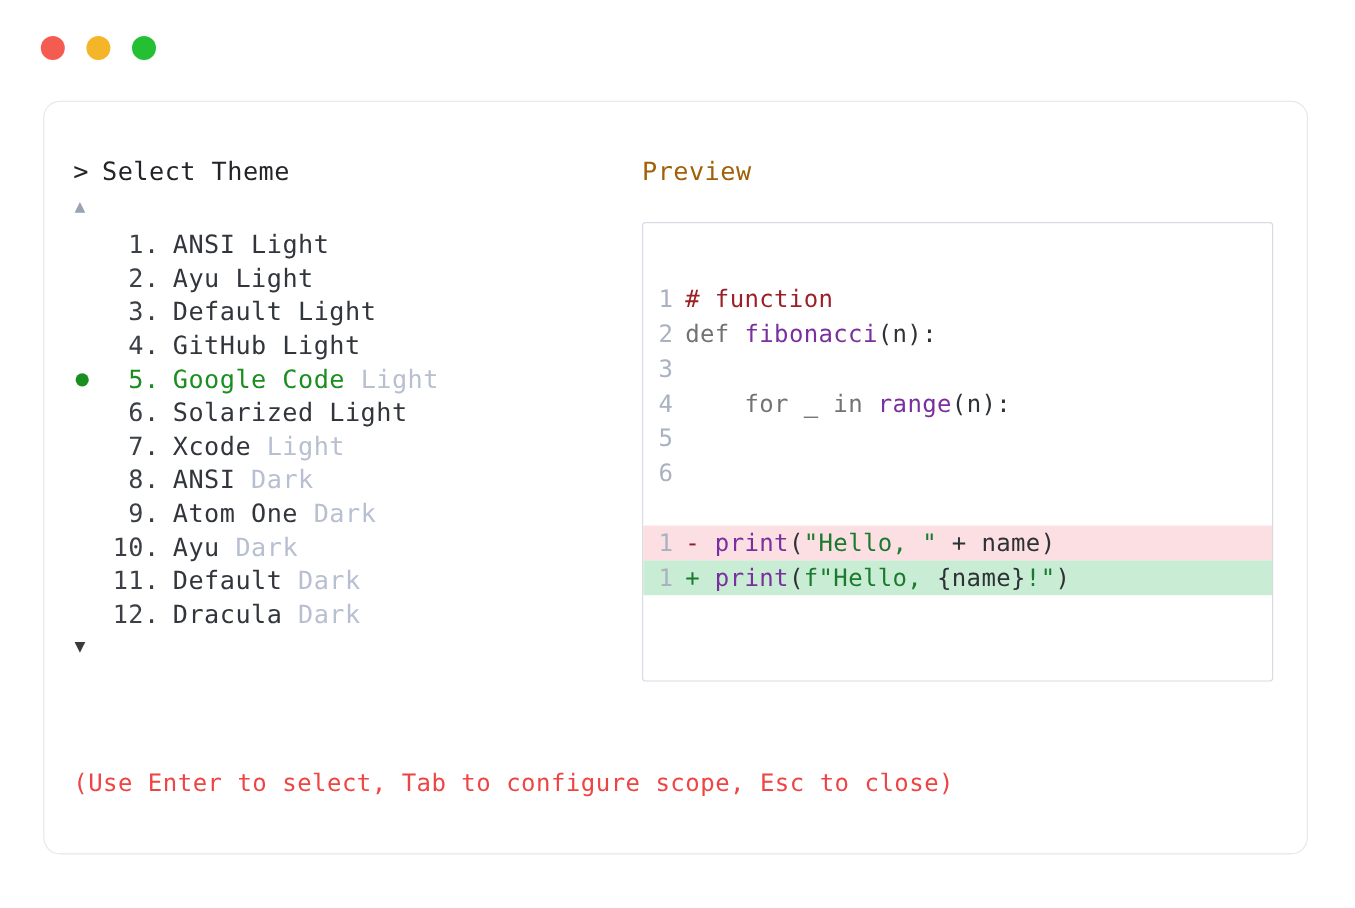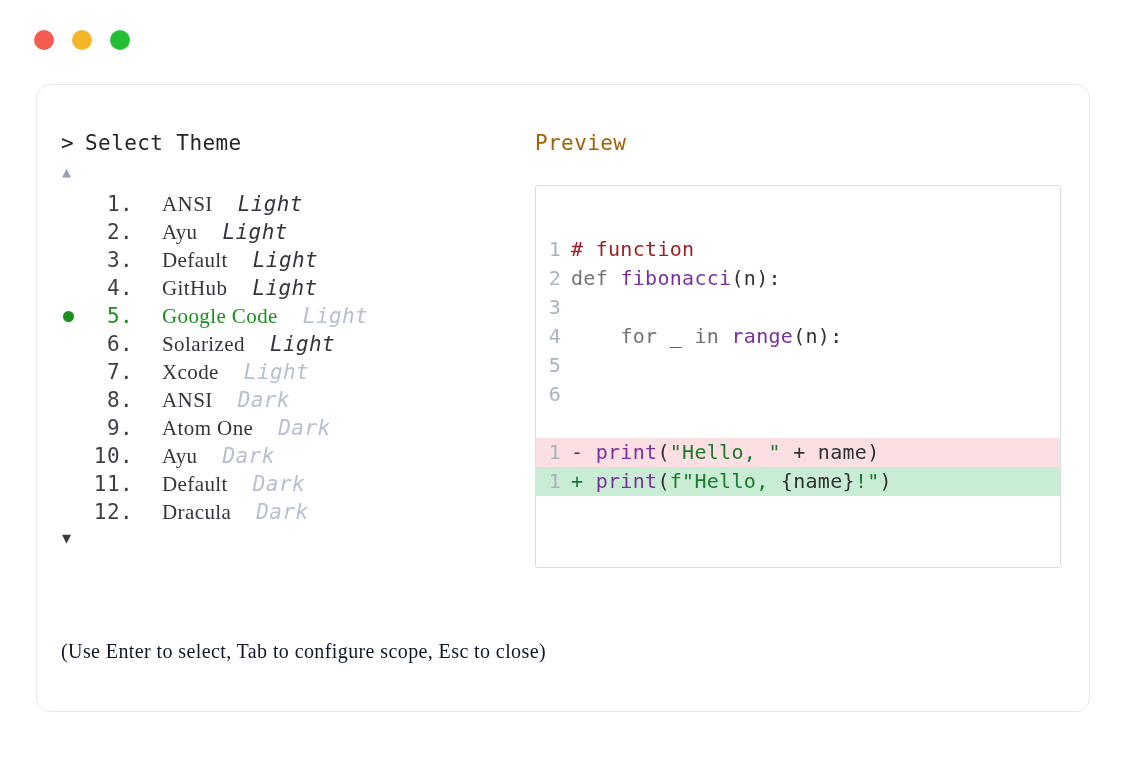--- a/index.html
+++ b/index.html
@@ -120,44 +120,41 @@
     margin-left: 2px;
   }
   .idx {
     width: 46px;
     flex: 0 0 46px;
     text-align: right;
     color: #3c4046;
   }
   .theme-name {
     color: #32363c;
-    margin-left: 29px;
-    font-family: Liberation Serif, serif;
+    margin-left: 11px;
   }
   .theme-variant {
-    margin-left: 12px;
-    font-style: italic;
+    margin-left: 0;
   }
   .theme-row.selected .idx,
   .theme-row.selected .idx-dot,
   .theme-row.selected .theme-name {
     color: #1a8f1f;
   }
   .variant-muted { color: #b7bfd0; }
   .variant-strong { color: #32363c; }
 
   .hint {
     position: absolute;
     left: 24px;
     top: 555px;
     font-size: 20px;
     letter-spacing: 0.4px;
-    color: #0f172a;
-    white-space: pre;
-    font-family: Liberation Serif, serif;
+    color: #ef4444;
+    white-space: pre;
   }
 
   
   .right-col {
     position: absolute;
     left: 498px;
     top: 44px;
     width: 532px;
   }
   .preview-label {

